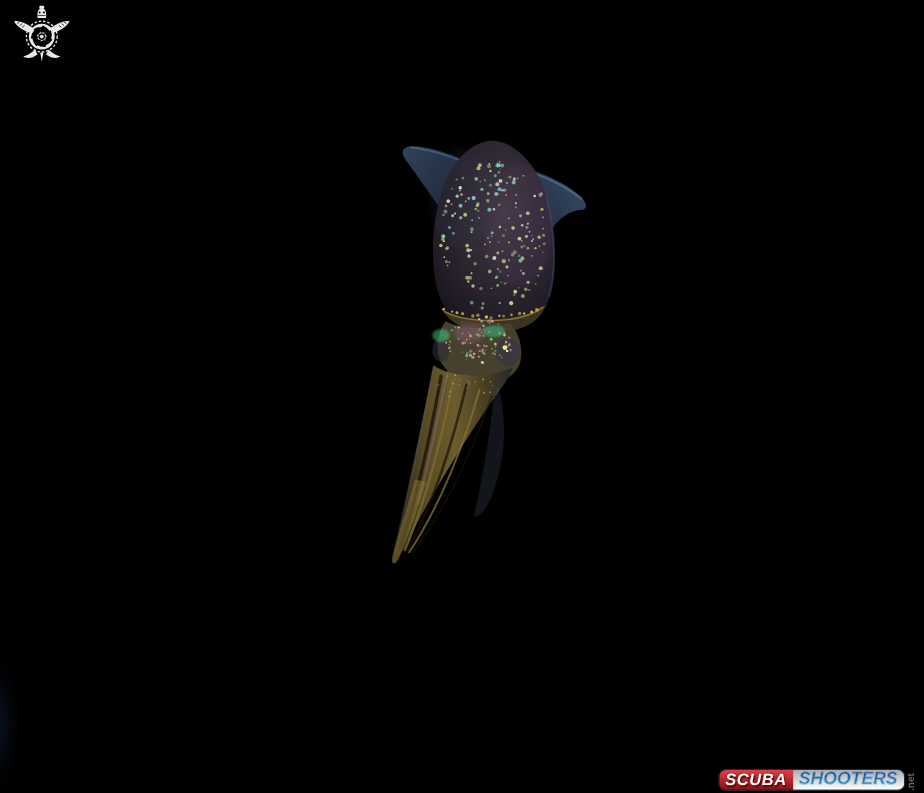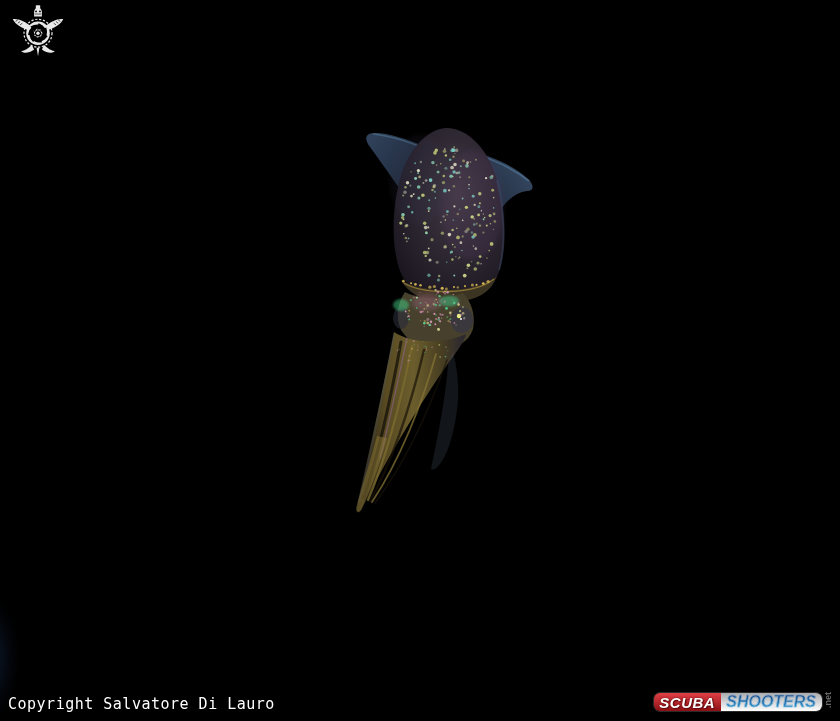--- a/index.html
+++ b/index.html
@@ -19,21 +19,21 @@
     background:radial-gradient(ellipse at left center, rgba(48,88,150,.30), rgba(20,40,80,.10) 55%, transparent 75%);}
   
   .copyright{
     position:absolute;left:8px;bottom:8px;
     font-family:"DejaVu Sans Mono","Liberation Mono",monospace;
     font-size:15px;letter-spacing:.5px;
     color:var(--copyright-color,#fff);
     white-space:nowrap;
   }
   
-  .ss-badge{position:absolute;right:7px;bottom:2px;display:flex;align-items:flex-start;height:27px;}
+  .ss-badge{position:absolute;right:7px;bottom:2px;display:flex;align-items:flex-end;height:27px;}
   .ss-pill{
     display:flex;align-items:stretch;border-radius:7px;overflow:hidden;
     border:1px solid #2a2a2a;
     box-shadow:0 0 0 1px rgba(255,255,255,.12) inset;
     font-family:"Liberation Sans","DejaVu Sans",sans-serif;
   }
   .ss-scuba{
     display:flex;align-items:center;
     background:linear-gradient(180deg,var(--ss-red-top,#e04046),var(--ss-red-bottom,#8d1015));
     color:#fff;font-weight:bold;font-style:italic;
@@ -496,21 +496,20 @@
         <use href="#blade" transform="rotate(154.2)"></use>
         <use href="#blade" transform="rotate(205.6)"></use>
         <use href="#blade" transform="rotate(257)"></use>
         <use href="#blade" transform="rotate(308.4)"></use>
         <circle r="5.5" fill="#000"></circle>
         <circle r="3" fill="#f5f5f5"></circle>
       </g>
     </g>
   </svg>
 
-  <div class="copyright">Copyright Salvatore Di Lauro</div>
 
   <div class="ss-badge">
     <div class="ss-pill">
       <span class="ss-scuba">SCUBA</span>
       <span class="ss-shooters">
           <span>SHOOTERS</span>
         </span>
     </div>
     <span class="ss-net">.net</span>
   </div>

